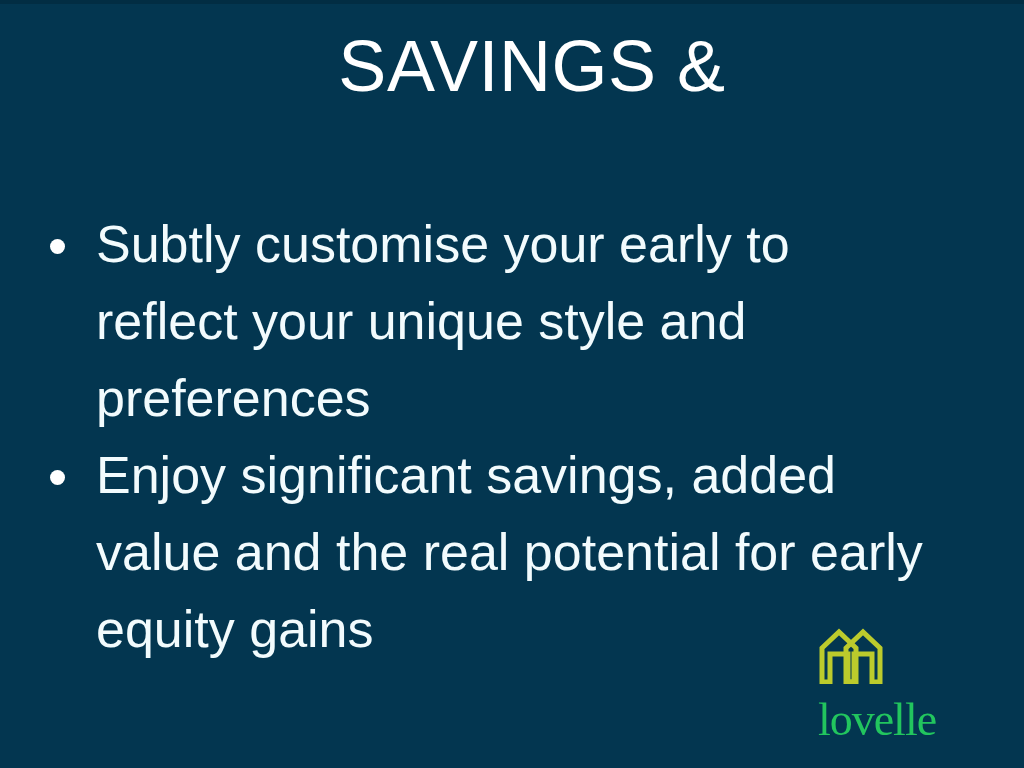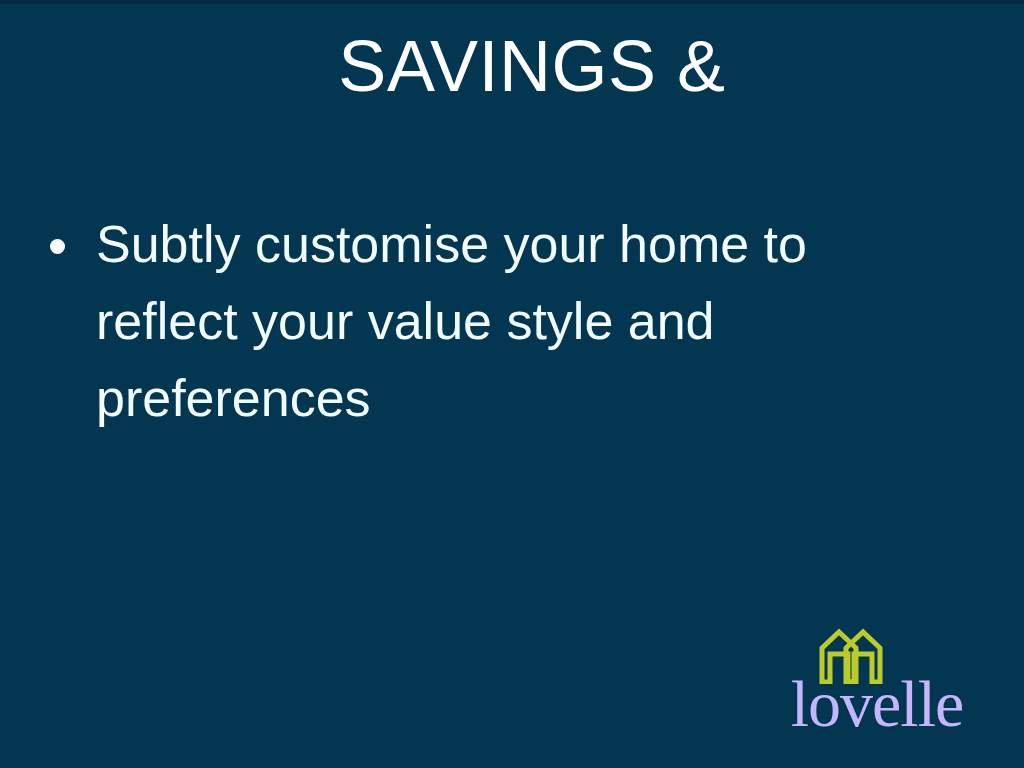--- a/index.html
+++ b/index.html
@@ -89,46 +89,50 @@
   .logo-mark {
     position:absolute;
     left:56px;
     top:0px;
     width:66px;
     height:58px;
   }
   .logo-wordmark {
     position:absolute;
     left:0;
-    top:43px;
+    top:59px;
     width:230px;
     text-align:center;
-    color:#c4b5fd;
+    color:#22c55e;
     font-family:"Liberation Serif", serif;
     font-weight:400;
-    font-size:66px;
+    font-size:46px;
     line-height:70px;
     letter-spacing:-1px;
   }
 </style>
 </head>
 <body>
 
 <div class="slide">
 
   <div class="top-edge"></div>
 
   <div class="title-block">
     <span class="title-line">SAVINGS &amp;</span>
   </div>
 
   <ul class="bullets">
     <li class="bullet-item">
       <span class="bullet-dot"></span>
-      <span class="bullet-text">Subtly customise your home to reflect your value style and preferences</span>
+      <span class="bullet-text">Subtly customise your early to reflect your unique style and preferences</span>
+    </li>
+    <li class="bullet-item">
+      <span class="bullet-dot"></span>
+      <span class="bullet-text">Enjoy significant savings, added value and the real potential for early equity gains</span>
     </li>
   </ul>
 
   <div class="logo">
     <span class="logo-mark">
       <svg width="66" height="58" viewBox="0 0 66 58" xmlns="http://www.w3.org/2000/svg">
 
         <path d="M4 56 L4 22 L21 6 L38 22 L38 56 L30 56 L30 28 L12 28 L12 56 Z" fill="none" stroke="#bccb2c" stroke-width="5" stroke-linejoin="miter"></path>
 
         <path d="M28 56 L28 22 L45 6 L62 22 L62 56 L54 56 L54 28 L36 28 L36 56 Z" fill="none" stroke="#bccb2c" stroke-width="5" stroke-linejoin="miter"></path>

